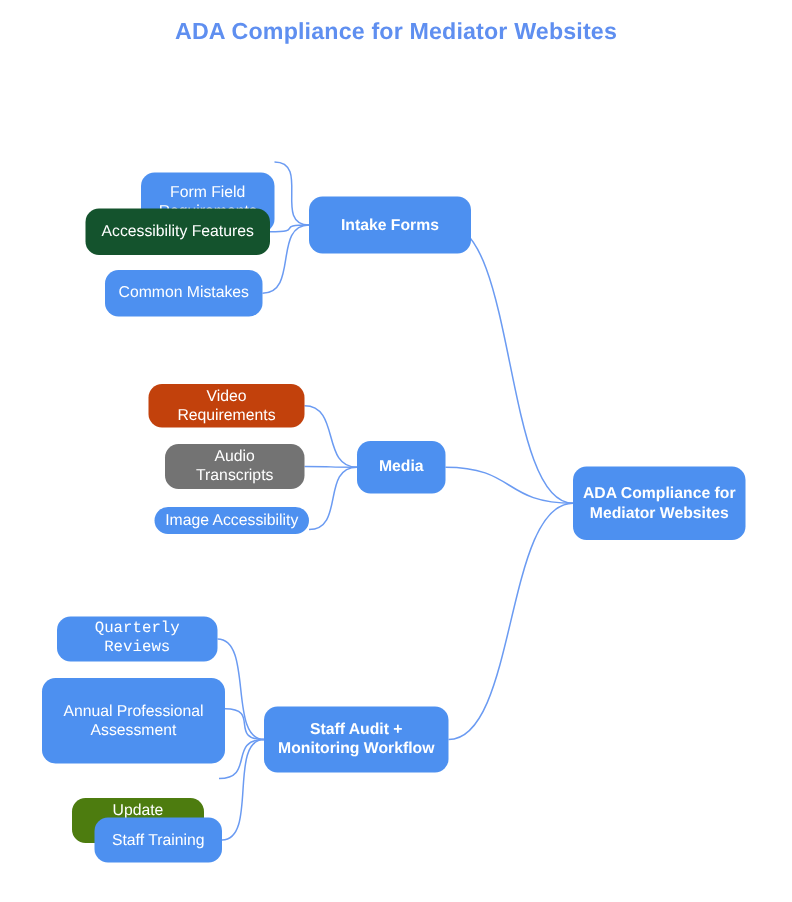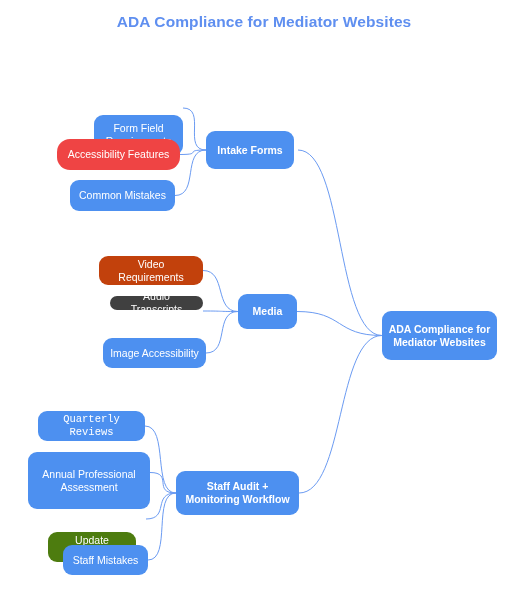--- a/index.html
+++ b/index.html
@@ -84,52 +84,52 @@
       <path d="M 150 472.5 C 174 472.5, 152 493, 176 493" fill="none" stroke="#6b9bf2" stroke-width="1"></path>
       <path d="M 146 519 C 170 519, 152 493, 176 493" fill="none" stroke="#6b9bf2" stroke-width="1"></path>
       <path d="M 148 560 C 172 560, 152 493, 176 493" fill="none" stroke="#6b9bf2" stroke-width="1"></path>
       <path d="M 299 493 C 344.65 493, 336.35 335.5, 382 335.5" fill="none" stroke="#6b9bf2" stroke-width="1"></path>
     </svg>
 
   <div id="nodes">
       <div class="node leaf" style="left: 94px; top: 88px; width: 89px; height: 40px; background: rgb(77, 144, 240); color: rgb(255, 255, 255); margin-top: 27px;">
         <span>Form Field Requirements</span>
       </div>
-      <div class="node leaf" style="left: 57px; top: 139px; width: 123px; height: 31px; background: #ef4444; color: rgb(255, 255, 255); border-radius: 13px;">
+      <div class="node leaf" style="left: 57px; top: 139px; width: 123px; height: 31px; background: #14532d; color: rgb(255, 255, 255);">
         <span>Accessibility Features</span>
       </div>
       <div class="node leaf" style="left: 70px; top: 180px; width: 105px; height: 31px; background: rgb(77, 144, 240); color: rgb(255, 255, 255); justify-content: center;">
         <span>Common Mistakes</span>
       </div>
-      <div class="node branch" style="left: 206px; top: 131px; width: 88px; height: 38px; background: rgb(77, 144, 240); color: rgb(255, 255, 255);">
+      <div class="node branch" style="left: 206px; top: 131px; width: 108px; height: 38px; background: rgb(77, 144, 240); color: rgb(255, 255, 255);">
         <span>Intake Forms</span>
       </div>
       <div class="node leaf" style="left: 99px; top: 256px; width: 104px; height: 29px; background: #c2410c; color: rgb(255, 255, 255);">
         <span>Video Requirements</span>
       </div>
-      <div class="node leaf" style="left: 110px; top: 296px; width: 93px; height: 14px; background: #404040; color: rgb(255, 255, 255);">
+      <div class="node leaf" style="left: 110px; top: 296px; width: 93px; height: 30px; background: #737373; color: rgb(255, 255, 255);">
         <span>Audio Transcripts</span>
       </div>
-      <div class="node leaf" style="left: 103px; top: 338px; width: 103px; height: 30px; background: rgb(77, 144, 240); color: rgb(255, 255, 255);">
+      <div class="node leaf" style="left: 103px; top: 338px; width: 103px; height: 18px; background: rgb(77, 144, 240); color: rgb(255, 255, 255);">
         <span>Image Accessibility</span>
       </div>
       <div class="node branch" style="left: 238px; top: 294px; width: 59px; height: 35px; background: rgb(77, 144, 240); color: rgb(255, 255, 255);">
         <span>Media</span>
       </div>
       <div class="node leaf" style="left: 38px; top: 411px; width: 107px; height: 30px; background: rgb(77, 144, 240); color: rgb(255, 255, 255); font-family: Liberation Mono, monospace;">
         <span>Quarterly Reviews</span>
       </div>
       <div class="node leaf" style="left: 28px; top: 452px; width: 122px; height: 57px; background: rgb(77, 144, 240); color: rgb(255, 255, 255);">
         <span>Annual Professional Assessment</span>
       </div>
       <div class="node leaf" style="left: 48px; top: 504px; width: 88px; height: 30px; background: #4d7c0f; color: rgb(255, 255, 255); margin-top: 28px;">
         <span>Update Tracking</span>
       </div>
       <div class="node leaf" style="left: 63px; top: 545px; width: 85px; height: 30px; background: rgb(77, 144, 240); color: rgb(255, 255, 255);">
-        <span>Staff Mistakes</span>
+        <span>Staff Training</span>
       </div>
       <div class="node branch" style="left: 176px; top: 471px; width: 123px; height: 44px; background: rgb(77, 144, 240); color: rgb(255, 255, 255);">
         <span>Staff Audit + Monitoring Workflow</span>
       </div>
       <div class="node root" style="left: 382px; top: 311px; width: 115px; height: 49px; background: rgb(77, 144, 240); color: rgb(255, 255, 255);">
         <span>ADA Compliance for Mediator Websites</span>
       </div>
     </div>
 
 </div>

